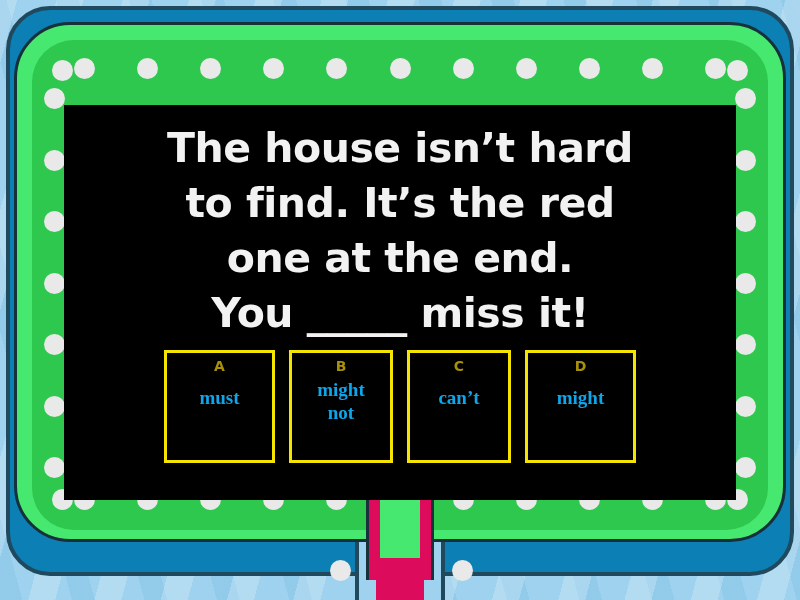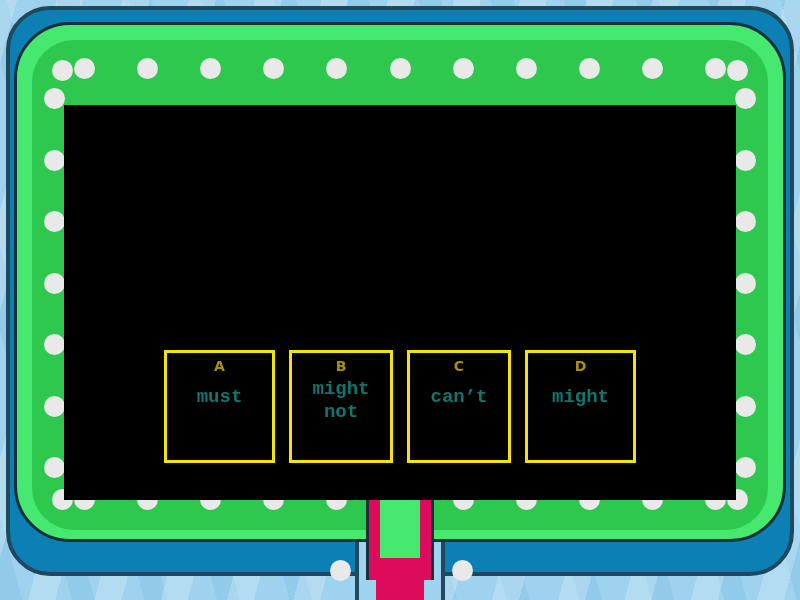--- a/index.html
+++ b/index.html
@@ -178,22 +178,22 @@
   .answer-box.w-wide  { width: 111px; }
   .answer-box.w-mid   { width: 104px; }
   .answer-letter {
     color: #A89008;
     font-family: "DejaVu Sans", sans-serif;
     font-weight: bold;
     font-size: 14px;
     line-height: 16px;
   }
   .answer-text {
-    color: #0f766e;
-    font-family: Liberation Mono, monospace;
+    color: #0ea5e9;
+    font-family: Liberation Serif, serif;
     font-weight: bold;
     font-size: 19px;
     line-height: 23px;
     text-align: center;
     white-space: pre-line;
     margin-top: 12px;
     padding: 0 3px;
   }
   .answer-box.two-line .answer-text { margin-top: 4px; }
 
@@ -263,20 +263,24 @@
       <div class="bulb" style="left: 52px; top: 60px; background: rgb(233, 233, 233);"></div>
       <div class="bulb" style="left: 727px; top: 60px; background: rgb(233, 233, 233);"></div>
       <div class="bulb" style="left: 52px; top: 489px; background: rgb(233, 233, 233);"></div>
       <div class="bulb" style="left: 727px; top: 489px; background: rgb(233, 233, 233);"></div>
       <div class="bulb" style="left: 330px; top: 560px; background: rgb(233, 233, 233);"></div>
       <div class="bulb" style="left: 452px; top: 560px; background: rgb(233, 233, 233);"></div>
     </div>
 
   <div class="screen">
 
+    <div class="question">The house isn’t hard
+to find. It’s the red
+one at the end.
+You _____ miss it!</div>
 
     <div class="answers">
 
       <div class="answer-box w-wide">
         <span class="answer-letter">A</span>
         <span class="answer-text">must</span>
       </div>
 
       <div class="answer-box w-mid two-line">
         <span class="answer-letter">B</span>

